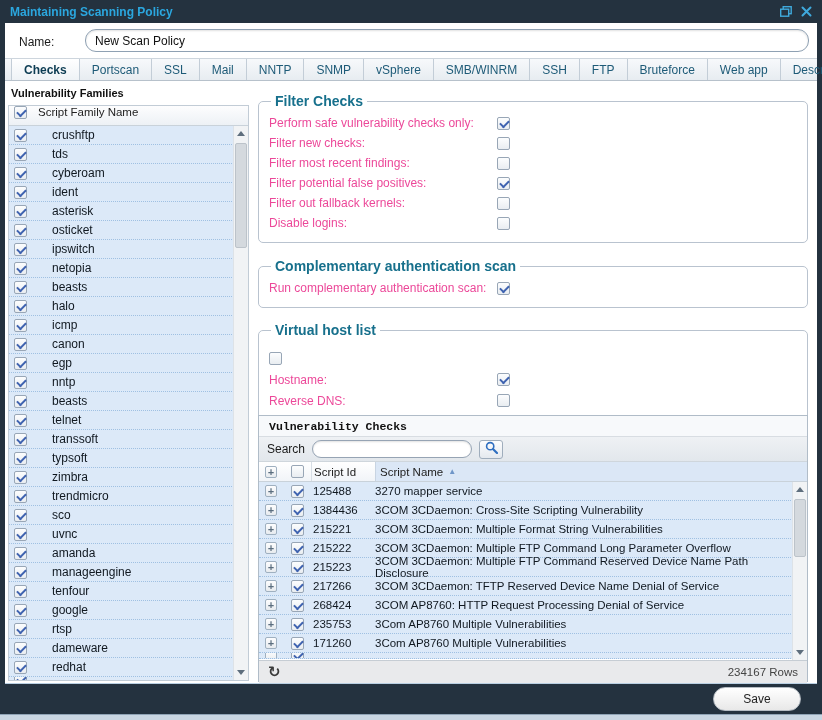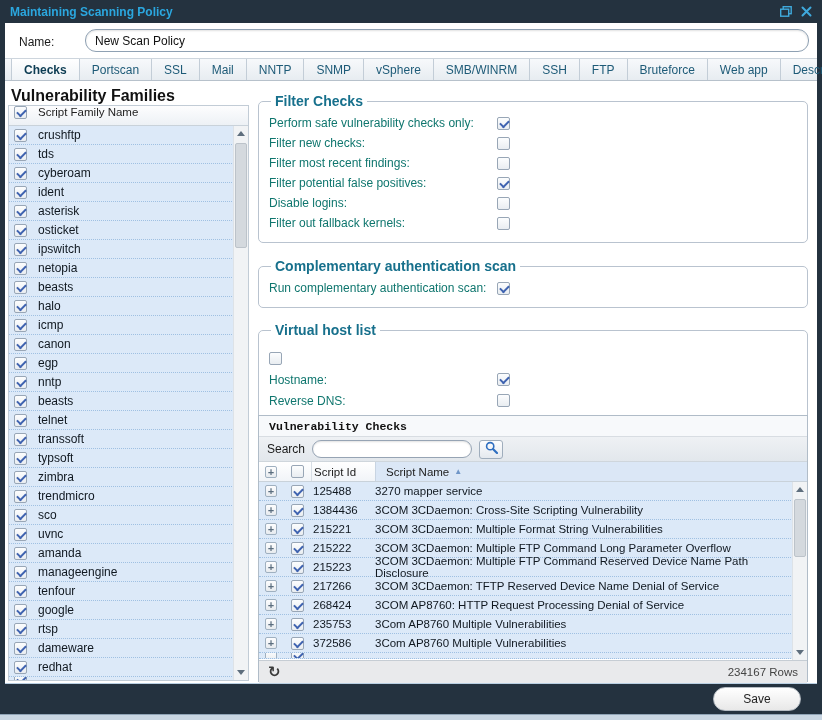--- a/index.html
+++ b/index.html
@@ -39,29 +39,29 @@
     border-top:1px solid #cdd5dd; border-bottom:1px solid #b7c1cb;
     display:flex; align-items:stretch; padding-left:6px; }
   .tab { padding:4px 12px 0; font-size:12px; color:#1d5a77;
     border-right:1px solid #c3cdd7; cursor:pointer; white-space:nowrap; }
   .tab.active { font-weight:bold; color:#0d3c53;
     background:linear-gradient(#ffffff,#eef2f6); border-left:1px solid #c3cdd7; }
   
   .main { position:absolute; top:58px; left:0; right:0; bottom:0; }
   
   .left-col { position:absolute; left:3px; top:2px; width:241px; bottom:2px; }
-  .families-title { height:22px; font-weight:bold; font-size:16px;
+  .families-title { height:22px; font-weight:bold; font-size:11px;
     padding:4px 3px 0; color:#111; }
   .fgrid { position:absolute; top:22px; left:0; right:0; bottom:0;
     border:1px solid #c2ccd6; background:#fff; }
   .fgrid-header { height:20px; display:flex; align-items:flex-start; gap:11px;
     padding:0 5px; background:linear-gradient(#fdfdfe,#edf1f5);
     border-bottom:1px solid #c9d2da; font-size:11.5px; color:#222; }
   .flist { position:absolute; top:20px; left:0; right:0; bottom:0; overflow:hidden; }
-  .frow { height:19px; display:flex; align-items:center; gap:11px;
+  .frow { height:19px; display:flex; align-items:center; gap:25px;
     padding:0 18px 0 5px; background:#dce9f8;
     border-bottom:1px dotted #9fc0e2; cursor:pointer; }
   .frow.partial { height:5px; overflow:hidden; }
   .frow .ftext { font-size:12px; color:#101820; white-space:nowrap; }
   
   .cb { width:13px; height:13px; flex:none; display:inline-block; position:relative;
     border:1px solid #98a6b6; border-radius:2px;
     background:linear-gradient(#fcfdfe,#e9edf1); cursor:pointer; }
   .cb.checked::after { content:""; position:absolute; left:2px; top:2px;
     width:7px; height:4px; border-left:2px solid #3F63B0;
@@ -79,21 +79,21 @@
     border-right:4px solid transparent; border-bottom:5px solid #5e6e7d; }
   .tri-down { width:0; height:0; border-left:4px solid transparent;
     border-right:4px solid transparent; border-top:5px solid #5e6e7d; }
   
   .right-col { position:absolute; left:247px; right:3px; top:0; bottom:2px; }
   fieldset { border:1px solid #b9c3cf; border-radius:5px;
     margin:12px 6px 0; padding:4px 10px 9px; }
   fieldset legend { font-size:14px; font-weight:bold; color:#17708C;
     padding:0 4px; margin-left:2px; }
   .optrow { display:flex; align-items:center; height:20px; font-size:12px; }
-  .optrow .optlabel { width:228px; color:#0f766e; }
+  .optrow .optlabel { width:228px; color:#ec4899; }
   .fs-virtual .optrow { height:21px; }
   
   .vc-panel { position:absolute; left:6px; right:6px; top:334px; height:267px;
     border:1px solid #b0bcc8; background:#fff; }
   .vc-title { height:21px; line-height:21px; padding:0 10px; font-weight:bold;
     font-size:11.5px; color:#111; background:#f7f9fb;
     border-bottom:1px solid #d8dde2;font-family:Liberation Mono, monospace; }
   .vc-search { height:25px; display:flex; align-items:center; gap:7px;
     padding:0 8px; background:linear-gradient(#eef1f4,#e2e7ec);
     border-bottom:1px solid #cfd6dc; }
@@ -106,21 +106,21 @@
   .vc-header { height:20px; display:flex; align-items:center;
     background:linear-gradient(#ffffff,#f1f4f8);
     border-bottom:1px solid #c9d2da; font-size:11.5px; color:#222; }
   .c-exp { width:24px; display:flex; justify-content:center; flex:none; }
   .c-cb  { width:28px; display:flex; justify-content:center; flex:none; }
   .c-id  { width:64px; flex:none; padding-left:2px; }
   .c-name{ flex:1; display:flex; align-items:center; gap:5px; }
   .vc-header .c-id { border-left:1px solid #d7dee5; height:100%;
     display:flex; align-items:center; cursor:pointer; }
   .vc-header .c-name { background:#dbe7f6; height:100%;
-    border-left:1px solid #c8d4e2; padding-left:10px; cursor:pointer; }
+    border-left:1px solid #c8d4e2; padding-left:4px; cursor:pointer; }
   .sort-icon { font-size:8px; color:#6f96c8; }
   .vc-body { position:relative; height:178px; overflow:hidden; background:#fff; }
   .trow { height:19px; display:flex; align-items:center; background:#dce9f8;
     border-bottom:1px dotted #9fc0e2; font-size:11.5px; color:#101820;
     padding-right:16px; cursor:pointer; }
   .trow.partial { height:6px; overflow:hidden; }
   .expand { width:12px; height:12px; border:1px solid #9fb0c0; border-radius:2px;
     background:linear-gradient(#fdfdfe,#e7ebef); color:#5a6d7e;
     font:bold 10px/10px "DejaVu Sans Mono",monospace; text-align:center;
     cursor:pointer; }
@@ -379,26 +379,26 @@
               <span class="optlabel">Filter most recent findings:</span>
               <span class="cb"></span>
             </div>
 
             <div class="optrow">
               <span class="optlabel">Filter potential false positives:</span>
               <span class="cb checked"></span>
             </div>
 
             <div class="optrow">
+              <span class="optlabel">Filter out fallback kernels:</span>
+              <span class="cb"></span>
+            </div>
+
+            <div class="optrow">
               <span class="optlabel">Disable logins:</span>
-              <span class="cb"></span>
-            </div>
-
-            <div class="optrow">
-              <span class="optlabel">Filter out fallback kernels:</span>
               <span class="cb"></span>
             </div>
 
         </div>
       </fieldset>
 
       <fieldset style="margin-top:15px;">
         <legend>Complementary authentication scan</legend>
         <div>
 
@@ -551,21 +551,21 @@
               <span class="c-name">3Com AP8760 Multiple Vulnerabilities</span>
             </div>
 
             <div class="trow">
               <span class="c-exp">
                 <span class="expand">+</span>
               </span>
               <span class="c-cb">
                 <span class="cb checked"></span>
               </span>
-              <span class="c-id">372586</span>
+              <span class="c-id">171260</span>
               <span class="c-name">3Com AP8760 Multiple Vulnerabilities</span>
             </div>
 
           <div class="trow partial">
             <span class="c-exp">
                 <span class="expand"></span>
               </span>
             <span class="c-cb">
                 <span class="cb checked"></span>
               </span>

